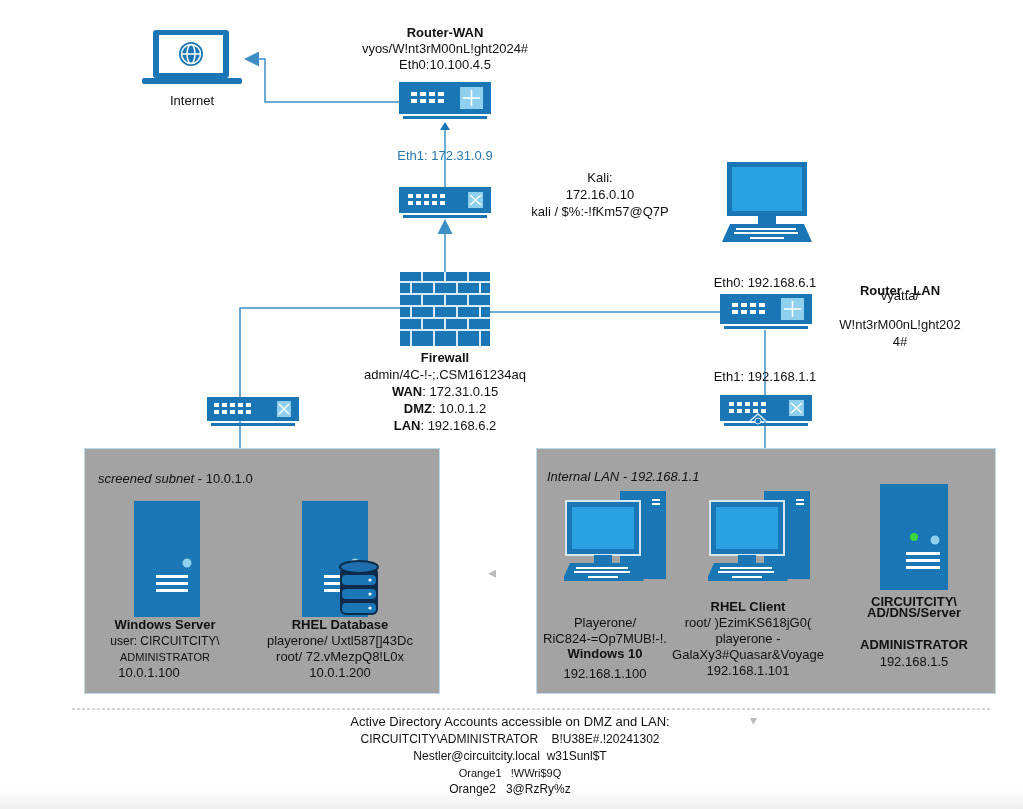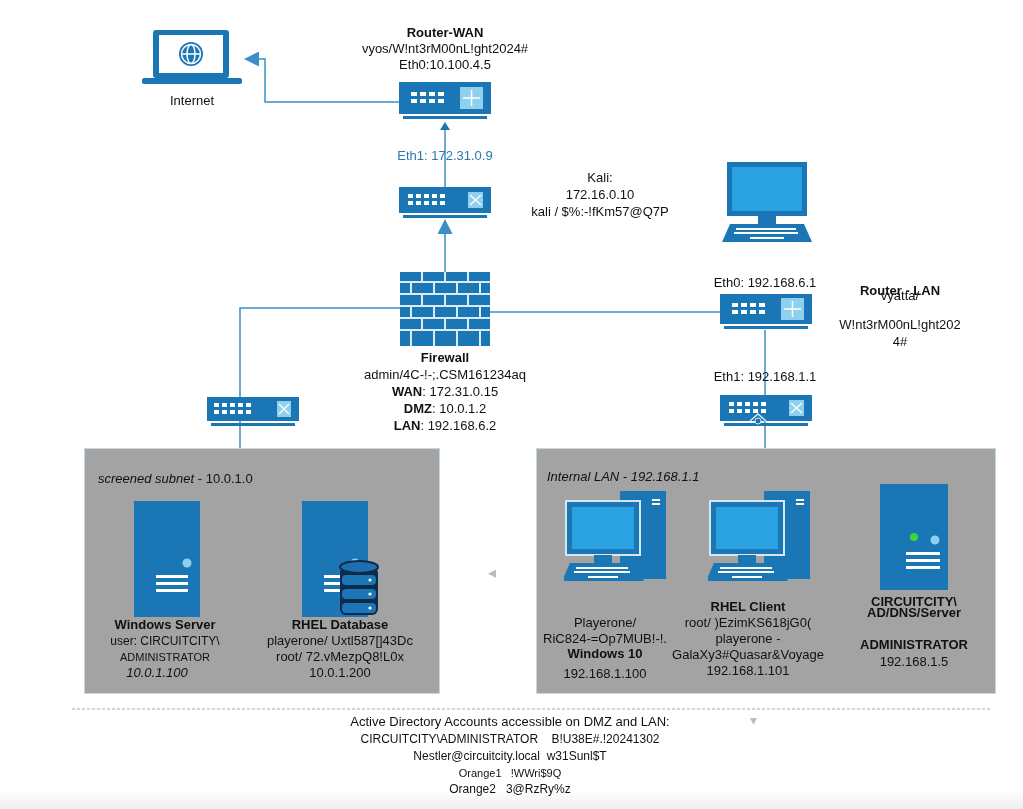--- a/index.html
+++ b/index.html
@@ -236,21 +236,21 @@
     <rect x="0" y="0" width="66" height="116" fill="#1a76b5"></rect>
     <circle cx="53" cy="62" r="4.5" fill="#8fd0ee"></circle>
     <rect x="22" y="74" width="32" height="3" fill="#fff"></rect>
     <rect x="22" y="81" width="32" height="3" fill="#fff"></rect>
     <rect x="22" y="88" width="32" height="3" fill="#fff"></rect>
   </svg>
 </div>
 <div class="lbl b" style="left:100px;top:617px;width:130px;">Windows Server</div>
 <div class="lbl" style="left:100px;top:633px;width:130px;font-size:12px;">user: CIRCUITCITY\</div>
 <div class="lbl" style="left:100px;top:649px;width:130px;font-size:11px;">ADMINISTRATOR</div>
-<div class="lbl" style="left:92px;top:665px;width:130px;font-style:italic;">10.0.1.100</div>
+<div class="lbl" style="left:84px;top:665px;width:130px;">10.0.1.100</div>
 
 <div class="dev" style="left:302px;top:501px;">
   <svg width="80" height="116">
     <rect x="0" y="0" width="66" height="116" fill="#1a76b5"></rect>
     <circle cx="53" cy="62" r="4.5" fill="#8fd0ee"></circle>
     <rect x="22" y="74" width="32" height="3" fill="#fff"></rect>
     <rect x="22" y="81" width="32" height="3" fill="#fff"></rect>
     <rect x="22" y="88" width="32" height="3" fill="#fff"></rect>
     <g>
       <rect x="38" y="66" width="38" height="48" rx="6" fill="#0d2b4a"></rect>

